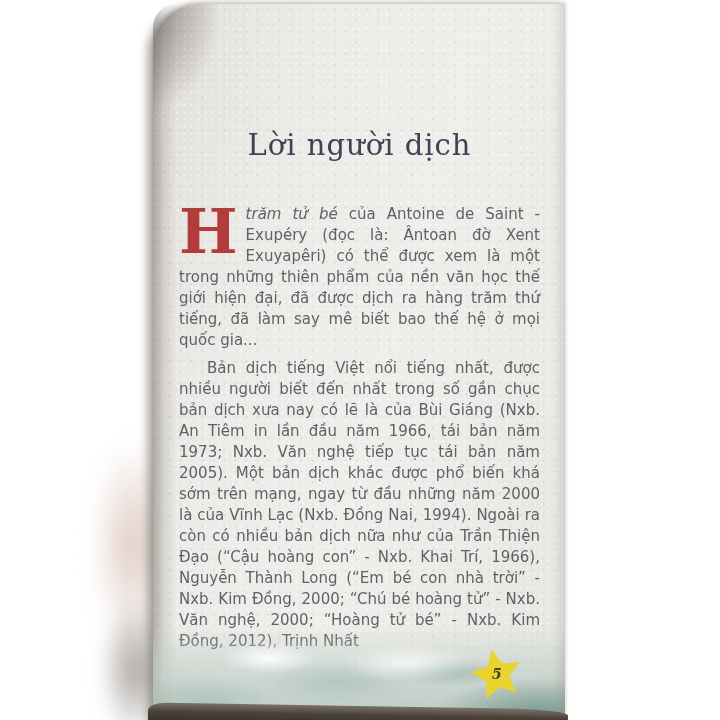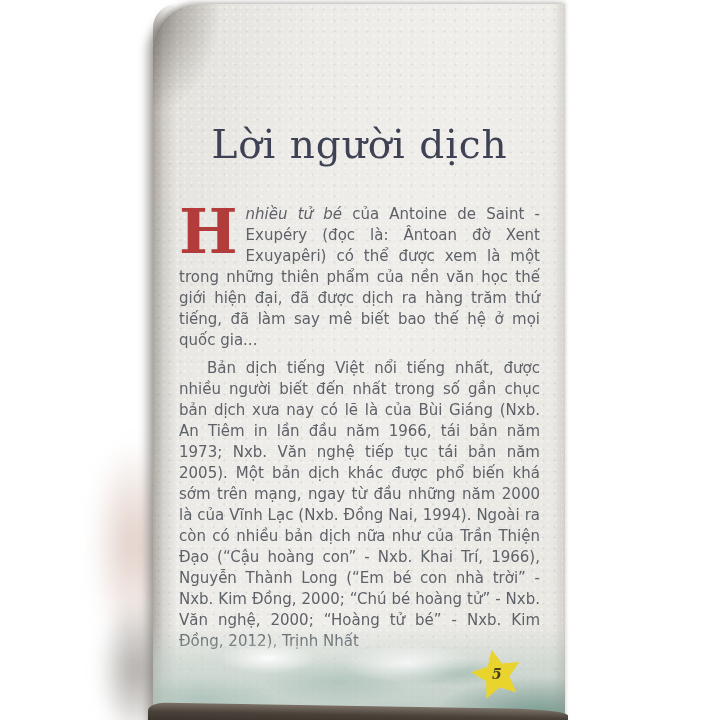--- a/index.html
+++ b/index.html
@@ -47,21 +47,21 @@
     position:absolute;top:0;left:0;width:84px;height:140px;
     background:radial-gradient(95px 150px at 0% 0%,rgba(58,53,47,0.48),rgba(58,53,47,0.18) 45%,transparent 72%);
     border-top-left-radius:46px;pointer-events:none;
   }
 
   .page-content{position:relative;padding:122px 25px 0 26px;}
 
   .title{
     margin:0;text-align:center;
     font-family:"DejaVu Serif","Liberation Serif",serif;
-    font-weight:400;font-size:39px;line-height:38px;letter-spacing:1px;
+    font-weight:400;font-size:29px;line-height:38px;letter-spacing:1px;
     color:var(--title-color,#3e4254);
   }
 
   .body-text{margin-top:40px;color:var(--body-color,#5f6169);}
   .body-text p{
     margin:0 0 7px 0;text-align:justify;
     font-size:15px;line-height:21px;text-indent:28px;
   }
   .body-text p.has-dropcap{text-indent:0;}
   .dropcap{
@@ -109,21 +109,21 @@
 
   <div class="finger-blur-pink"></div>
   <div class="finger-blur-dark"></div>
 
   <div class="book-page">
     <div class="corner-curl"></div>
 
     <div class="page-content">
       <h1 class="title">Lời người dịch</h1>
       <div class="body-text">
-          <p class="has-dropcap"><span class="dropcap">H</span><i>nhiều tử bé</i><span> của Antoine de Saint - Exupéry (đọc là: Ântoan đờ Xent Exuyapêri) có thể được xem là một trong những thiên phẩm của nền văn học thế giới hiện đại, đã được dịch ra hàng trăm thứ tiếng, đã làm say mê biết bao thế hệ ở mọi quốc gia...</span></p>
+          <p class="has-dropcap"><span class="dropcap">H</span><i>trăm tử bé</i><span> của Antoine de Saint - Exupéry (đọc là: Ântoan đờ Xent Exuyapêri) có thể được xem là một trong những thiên phẩm của nền văn học thế giới hiện đại, đã được dịch ra hàng trăm thứ tiếng, đã làm say mê biết bao thế hệ ở mọi quốc gia...</span></p>
           <p><span>Bản dịch tiếng Việt nổi tiếng nhất, được nhiều người biết đến nhất trong số gần chục bản dịch xưa nay có lẽ là của Bùi Giáng (Nxb. An Tiêm in lần đầu năm 1966, tái bản năm 1973; Nxb. Văn nghệ tiếp tục tái bản năm 2005). Một bản dịch khác được phổ biến khá sớm trên mạng, ngay từ đầu những năm 2000 là của Vĩnh Lạc (Nxb. Đồng Nai, 1994). Ngoài ra còn có nhiều bản dịch nữa như của Trần Thiện Đạo (“Cậu hoàng con” - Nxb. Khai Trí, 1966), Nguyễn Thành Long (“Em bé con nhà trời” - Nxb. Kim Đồng, 2000; “Chú bé hoàng tử” - Nxb. Văn nghệ, 2000; “Hoàng tử bé” - Nxb. Kim Đồng, 2012), Trịnh Nhất</span></p>
         </div>
     </div>
 
     <div class="watercolor"></div>
 
     <div class="star">
       <svg viewBox="0 0 100 100">
         <polygon points="50,0 64.1,30.6 97.6,34.5 72.8,57.4 79.4,90.5 50,74 20.6,90.5 27.2,57.4 2.4,34.5 35.9,30.6" fill="#e9d42e"></polygon>
       </svg>

